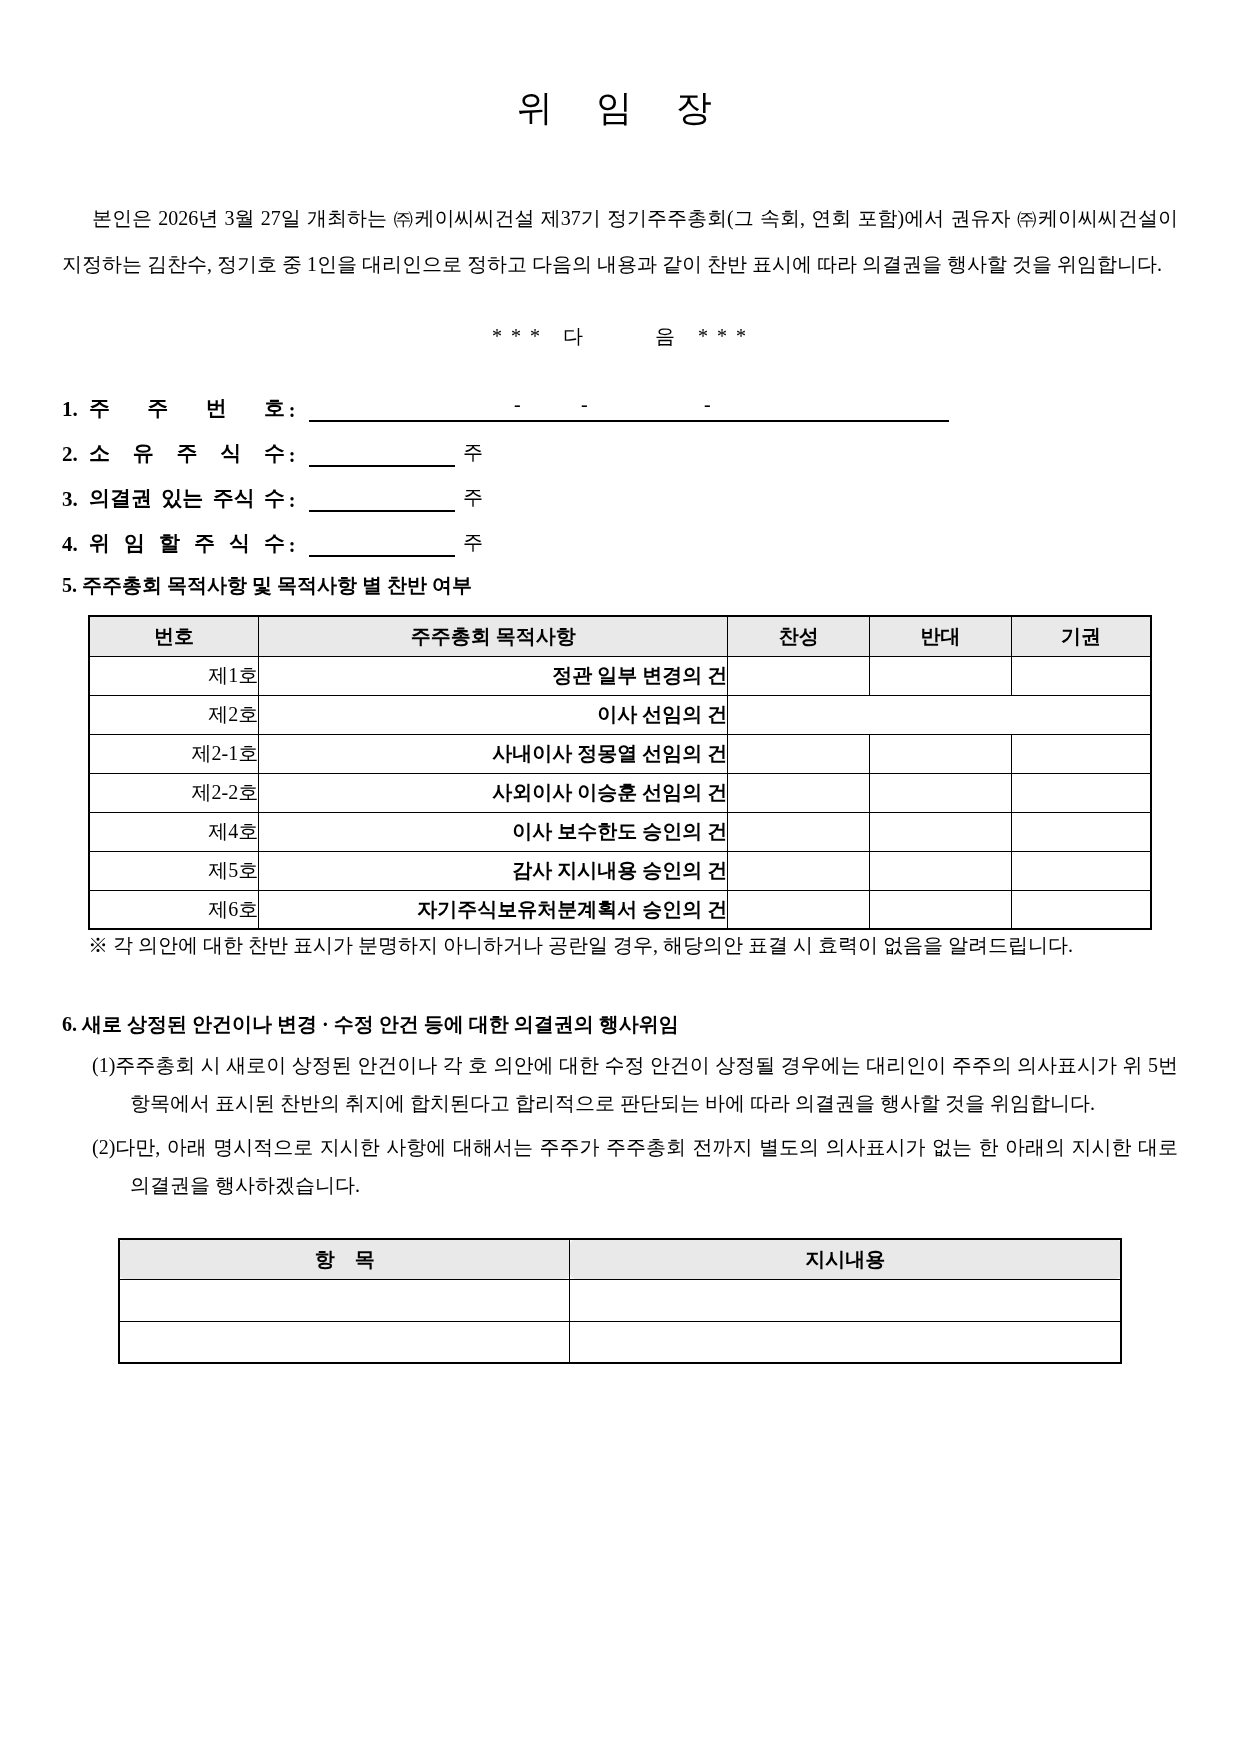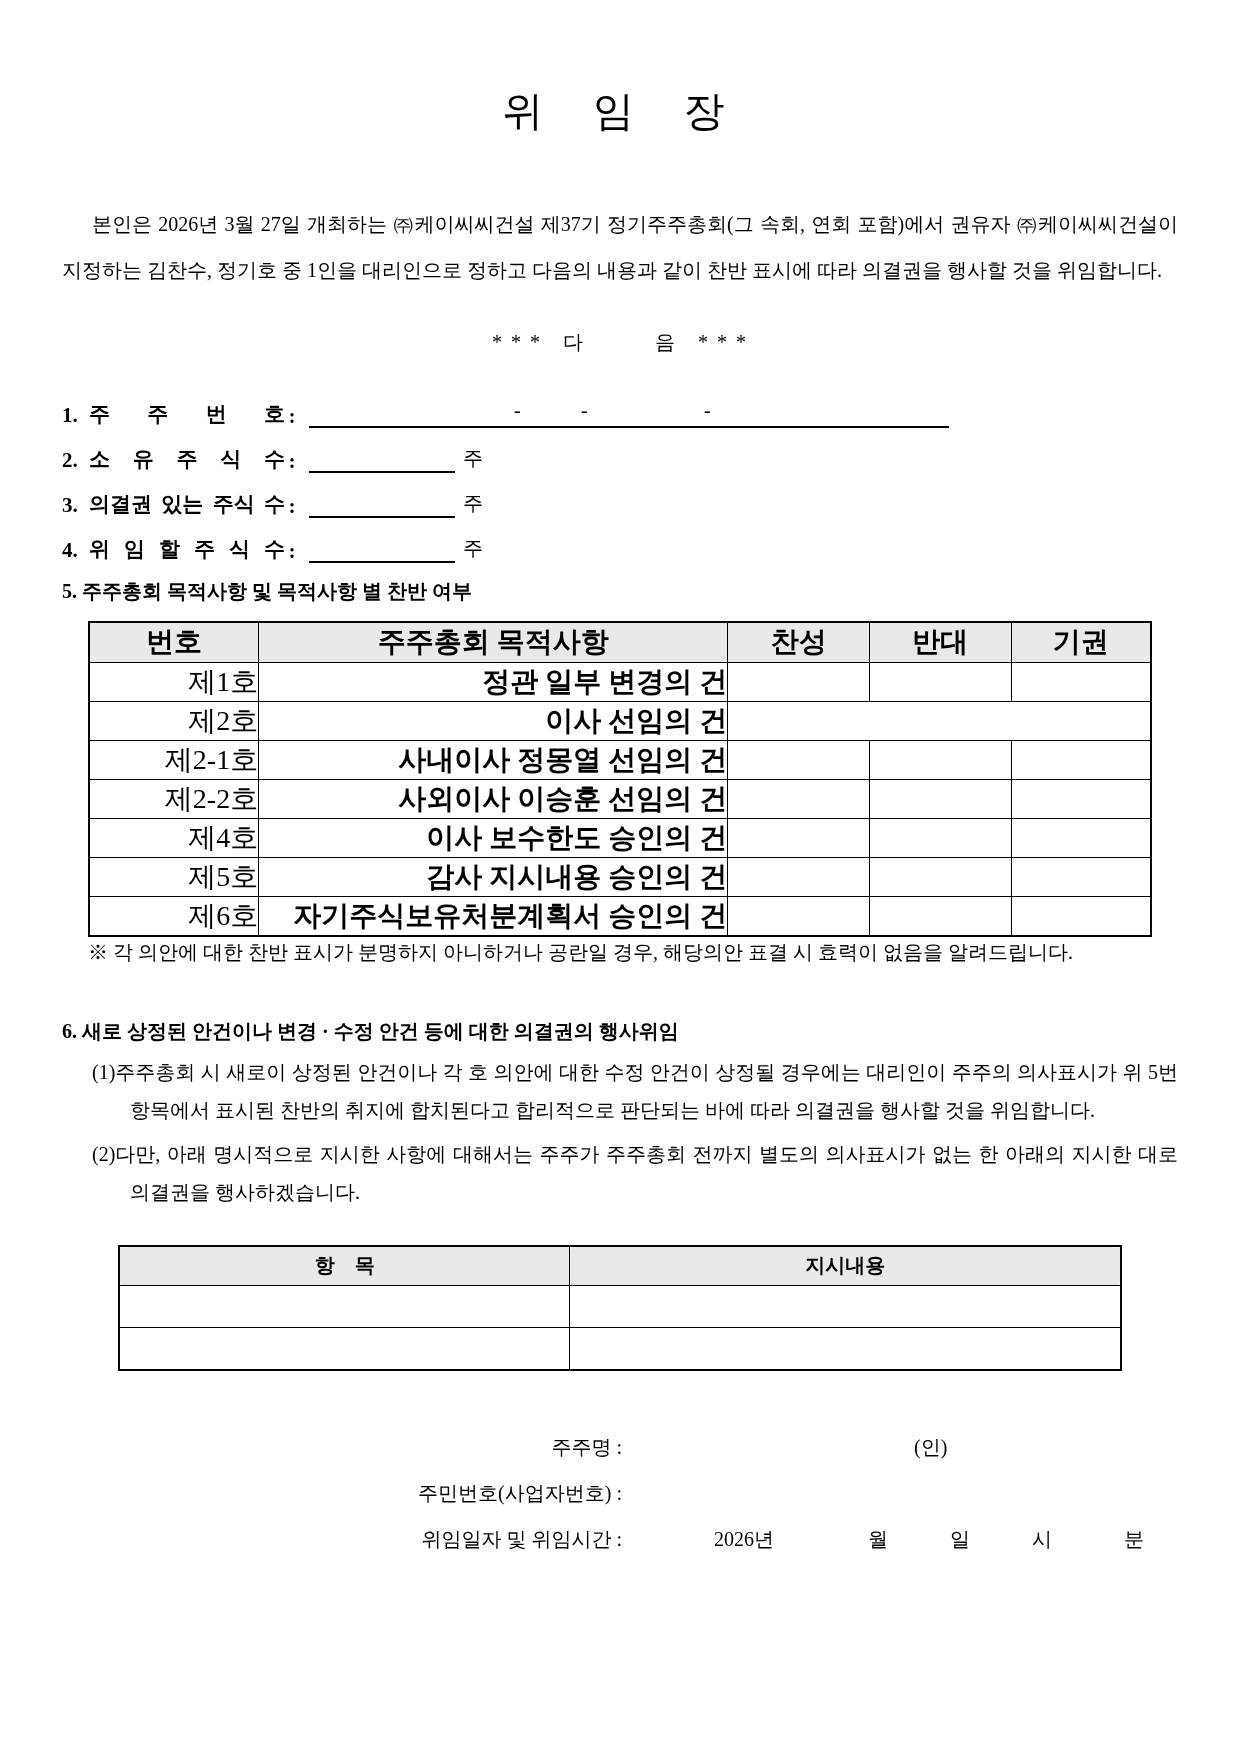--- a/index.html
+++ b/index.html
@@ -13,21 +13,21 @@
     width:1240px;height:1754px;overflow:hidden;
     color:var(--text);
     font-family:"Liberation Serif","DejaVu Serif",serif;
     font-size:20px;
   }
   .page{width:1240px;height:1754px;padding:84px 62px 30px 62px;}
 
   
   .doc-title{
     text-align:center;
-    font-size:41px;font-weight:normal;
+    font-size:36px;font-weight:normal;
     letter-spacing:0.32em;word-spacing:0.32em;
     margin-bottom:62px;
   }
 
   
   .intro{
     text-align:justify;
     line-height:46px;
     text-indent:30px;
   }
@@ -67,21 +67,21 @@
 
   
   table{border-collapse:collapse;}
   .agenda-table{
     margin-top:14px;margin-left:26px;
     width:1064px;
     border:2.5px solid var(--border);
   }
   .agenda-table th,.agenda-table td{
     border:1px solid var(--border);
-    font-size:28px;
+    font-size:20px;
   }
   .agenda-table th{
     background:var(--header-bg);
     font-weight:bold;height:40px;text-align:center;
   }
   .agenda-table td{height:39px;}
   .c-no{text-align:right;}
   .c-item{text-align:right;padding-left:14px;font-weight:bold;}
   .c-item.indent{padding-left:46px;}
 
@@ -259,31 +259,14 @@
       <td></td>
       <td></td>
     </tr>
     <tr>
       <td></td>
       <td></td>
     </tr>
   </tbody>
     </table>
 
-  <div class="footer">
-    <div class="f-row">
-      <span class="sig-label">주주명 :</span>
-      <span class="seal">(인)</span>
-    </div>
-    <div class="f-row">
-      <span class="sig-label">주민번호(사업자번호) :</span>
-    </div>
-    <div class="f-row">
-      <span class="sig-label">위임일자 및 위임시간 :</span>
-      <span class="dt-year">2026년</span>
-      <span class="dt-month">월</span>
-      <span class="dt-day">일</span>
-      <span class="dt-hour">시</span>
-      <span class="dt-minute">분</span>
-    </div>
-  </div>
 
 </div>
 
 </body></html>

